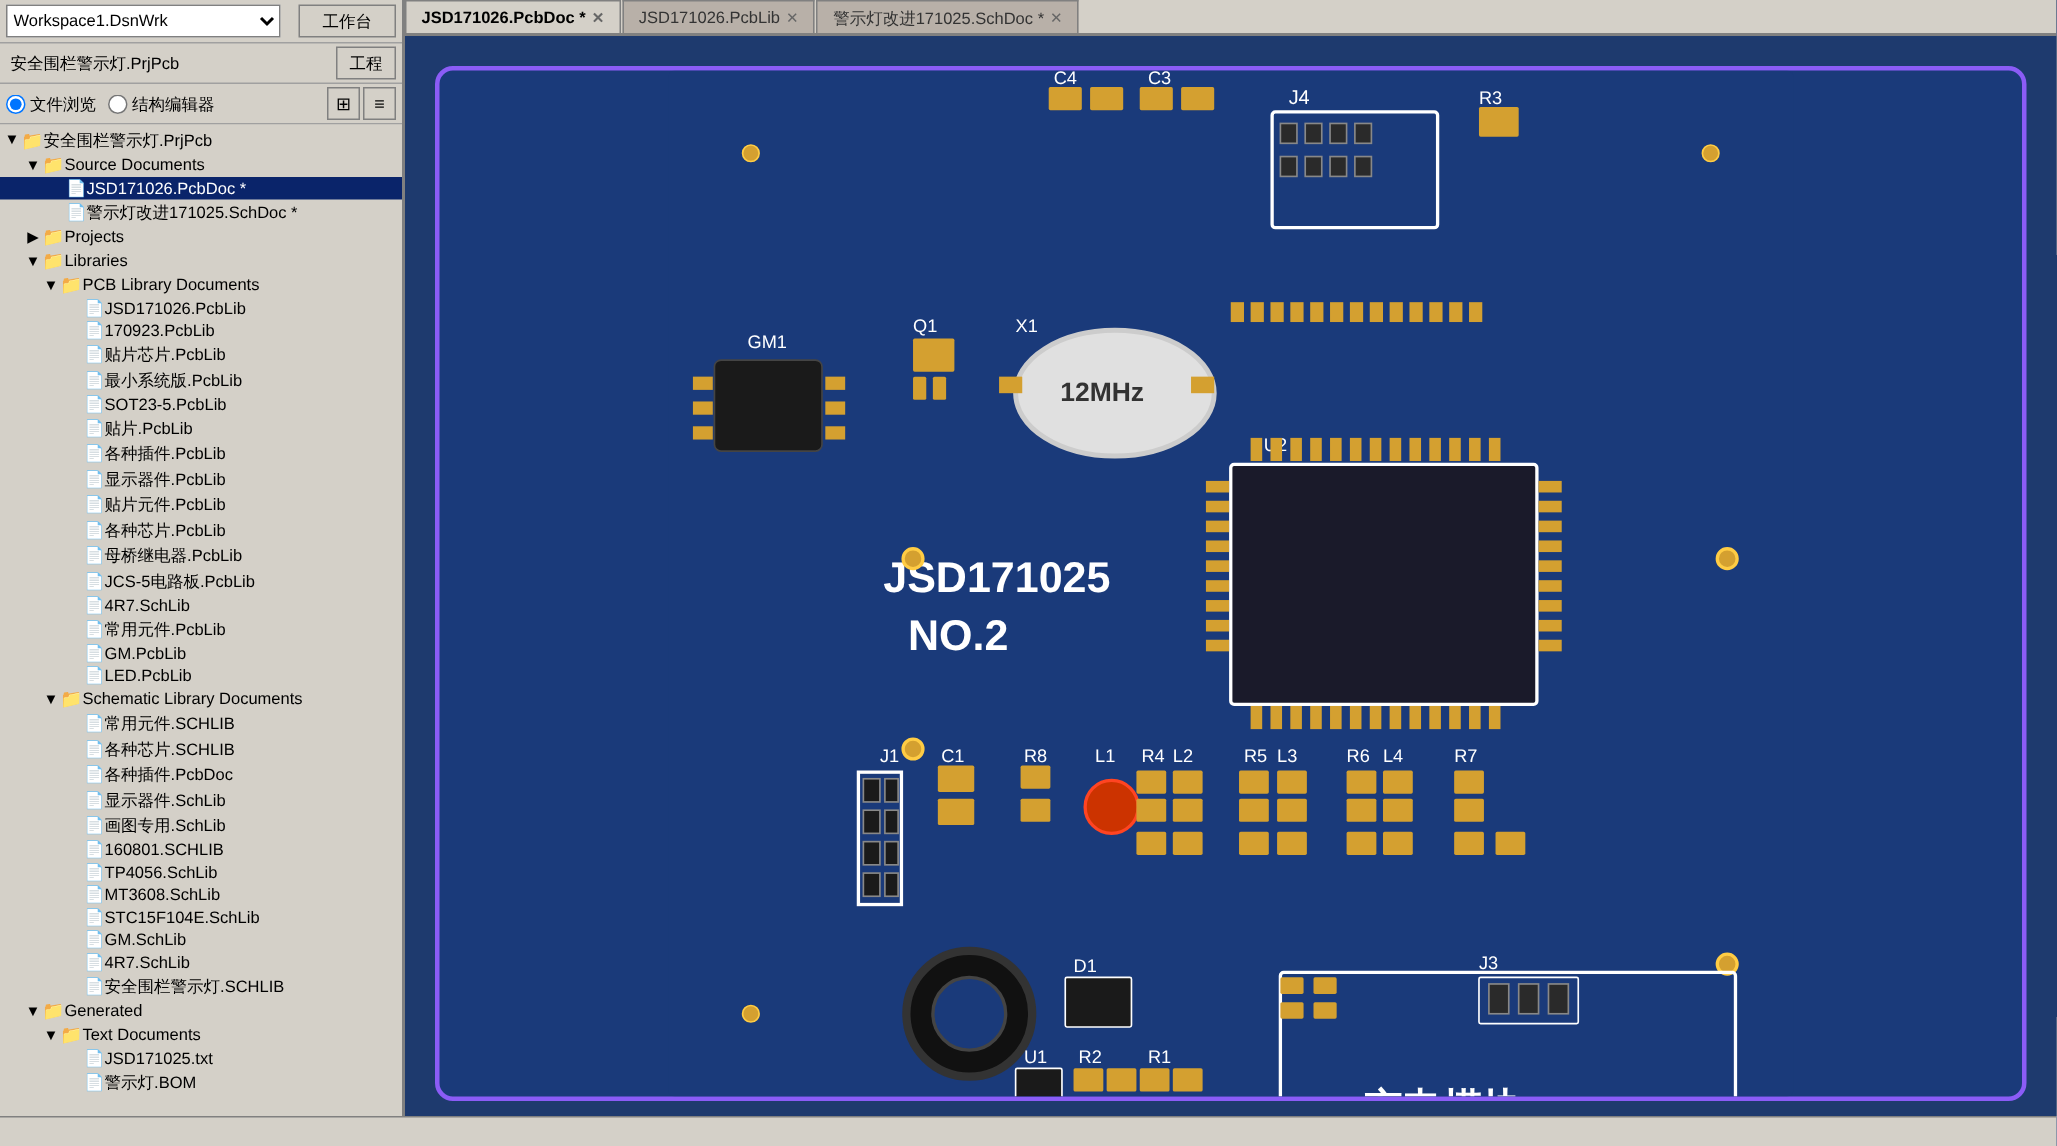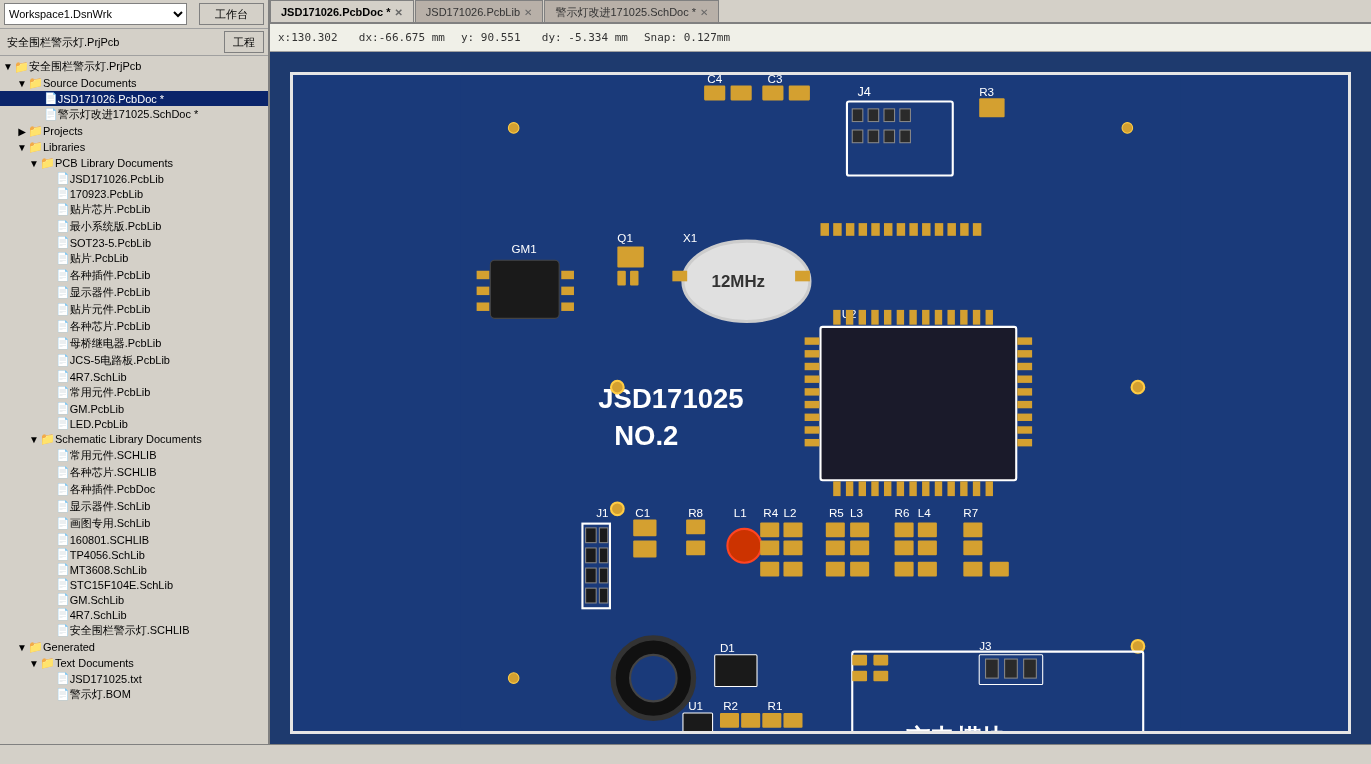--- a/index.html
+++ b/index.html
@@ -48,21 +48,21 @@
     .doc-tab .tab-close { margin-left: 4px; font-size: 10px; color: #666; }
 
     
     #coord-bar { background: #f0f0e8; border-bottom: 1px solid #a0a0a0; padding: 2px 8px; font-size: 11px; font-family: monospace; display: flex; gap: 16px; flex-shrink: 0; color: #333; height: 28px; align-items: center; }
     .coord-item { display: flex; gap: 4px; }
 
     
     #pcb-canvas { flex: 1; background: #1e3a6e; position: relative; overflow: hidden; }
 
     
-    #pcb-board { position: absolute; top: 20px; left: 20px; right: 20px; bottom: 10px; background: #1a3a7a; border: 3px solid #e5e5e5; border-radius: 0; overflow: hidden; padding-left: 47px; }
+    #pcb-board { position: absolute; top: 20px; left: 20px; right: 20px; bottom: 10px; background: #1a3a7a; border: 3px solid #8b5cf6; border-radius: 12px; overflow: hidden; padding-left: 47px; }
 
     
     #status-bar { height: 20px; background: #d4d0c8; border-top: 1px solid #808080; display: flex; align-items: center; padding: 0 4px; font-size: 11px; flex-shrink: 0; }
 
     
     ::-webkit-scrollbar { width: 14px; height: 14px; }
     ::-webkit-scrollbar-track { background: #d4d0c8; }
     ::-webkit-scrollbar-thumb { background: #a0a0a0; border: 1px solid #808080; }
 
     
@@ -85,20 +85,34 @@
         <option>Workspace1.DsnWrk</option>
       </select>
       <button class="ws-btn">工作台</button>
     </div>
 
     <div id="project-name-bar">
       <input id="project-name-field" type="text" value="安全围栏警示灯.PrjPcb" style="">
       <button class="proj-btn">工程</button>
     </div>
 
+    <div id="view-tabs">
+      <label class="radio-label">
+        <input type="radio" name="view" checked="" style="">
+        <span>文件浏览</span>
+      </label>
+      <label class="radio-label">
+        <input type="radio" name="view" style="">
+        <span>结构编辑器</span>
+      </label>
+      <div id="view-icons">
+        <button class="view-icon-btn">⊞</button>
+        <button class="view-icon-btn">≡</button>
+      </div>
+    </div>
 
     <div id="file-tree">
 
       <div class="tree-node" style="padding-left:2px;">
         <span class="toggle">▼</span>
         <span class="folder-icon">📁</span>
         <span class="label">安全围栏警示灯.PrjPcb</span>
       </div>
 
       <div class="tree-node" style="padding-left:16px;">
@@ -314,35 +328,20 @@
       <div class="doc-tab">
         <span>JSD171026.PcbLib</span>
         <span class="tab-close">✕</span>
       </div>
       <div class="doc-tab">
         <span>警示灯改进171025.SchDoc *</span>
         <span class="tab-close">✕</span>
       </div>
     </div>
 
-    <div id="coord-bar">
-      <span class="coord-item">
-        <span>x:130.302</span>
-        &nbsp;&nbsp;
-        <span>dx:-66.675 mm</span>
-      </span>
-      <span class="coord-item">
-        <span>y: 90.551</span>
-        &nbsp;&nbsp;
-        <span>dy: -5.334  mm</span>
-      </span>
-      <span class="coord-item">
-        <span>Snap: 0.127mm</span>
-      </span>
-    </div>
 
     <div id="pcb-canvas">
       <div id="pcb-board">
 
         <svg width="100%" height="100%" viewBox="0 0 680 620" style="position:absolute;top:0;left:0;">
 
           <rect x="0" y="0" width="680" height="620" fill="#1a3a7a" rx="4"></rect>
 
           <g>
 

